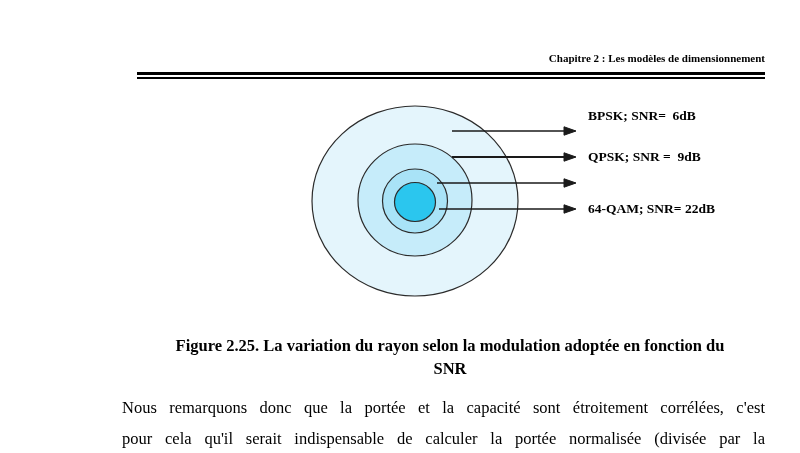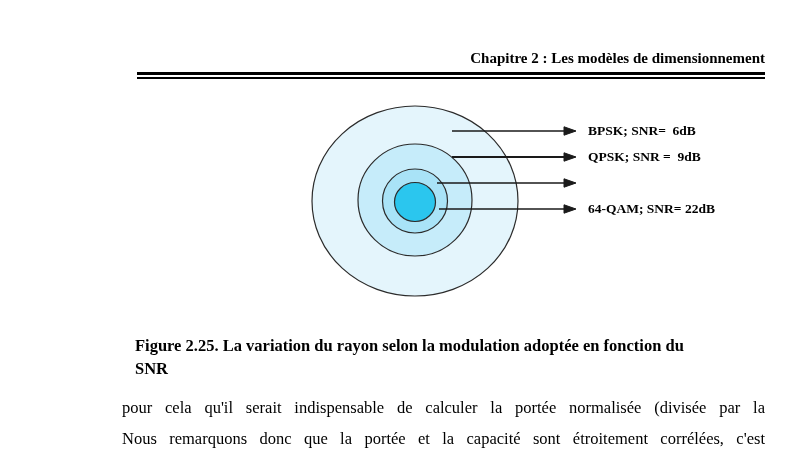--- a/index.html
+++ b/index.html
@@ -15,21 +15,21 @@
     overflow: hidden;
     font-family: "Liberation Serif", serif;
     color: #000;
   }
 
   
   .header-title {
     position: absolute;
     top: 47px;
     right: 35px;
-    font-size: 15px;
+    font-size: 11px;
     font-weight: bold;
     line-height: 22px;
     white-space: nowrap;
   }
   .header-rule {
     position: absolute;
     top: 72px;
     left: 137px;
     width: 628px;
     height: 2px;
@@ -45,31 +45,32 @@
     top: 95px;
   }
   .ring-label {
     position: absolute;
     left: 588px;
     font-size: 13.5px;
     font-weight: bold;
     line-height: 16px;
     white-space: pre;
   }
-  .ring-label.l1 { top: 123px; }
+  .ring-label.l1 { top: 108px; }
   .ring-label.l2 { top: 149px; text-align: right; }
   .ring-label.l3 { top: 175px; }
   .ring-label.l4 { top: 201px; text-align: center; }
 
   
   .caption {
     position: absolute;
     left: 135px;
     width: 630px;
     top: 334px;
+    text-align: center;
     font-size: 16.5px;
     font-weight: bold;
     line-height: 23px;
   }
   .caption-line2 { }
 
   
   .body-text {
     position: absolute;
     left: 122px;
@@ -116,17 +117,17 @@
   <div class="ring-label l1">BPSK; SNR=  6dB</div>
   <div class="ring-label l2">QPSK; SNR =  9dB</div>
   <div class="ring-label l4">64-QAM; SNR= 22dB</div>
 
   <div class="caption">
     <div>Figure 2.25. La variation du rayon selon la modulation adoptée en fonction du</div>
     <div class="caption-line2">SNR</div>
   </div>
 
   <div class="body-text">
+    <div class="body-line">Nous remarquons donc que la portée et la capacité sont étroitement corrélées, c'est</div>
     <div class="body-line">pour cela qu'il serait indispensable de calculer la portée normalisée (divisée par la</div>
-    <div class="body-line">Nous remarquons donc que la portée et la capacité sont étroitement corrélées, c'est</div>
   </div>
 
 </div>
 
 </body></html>

